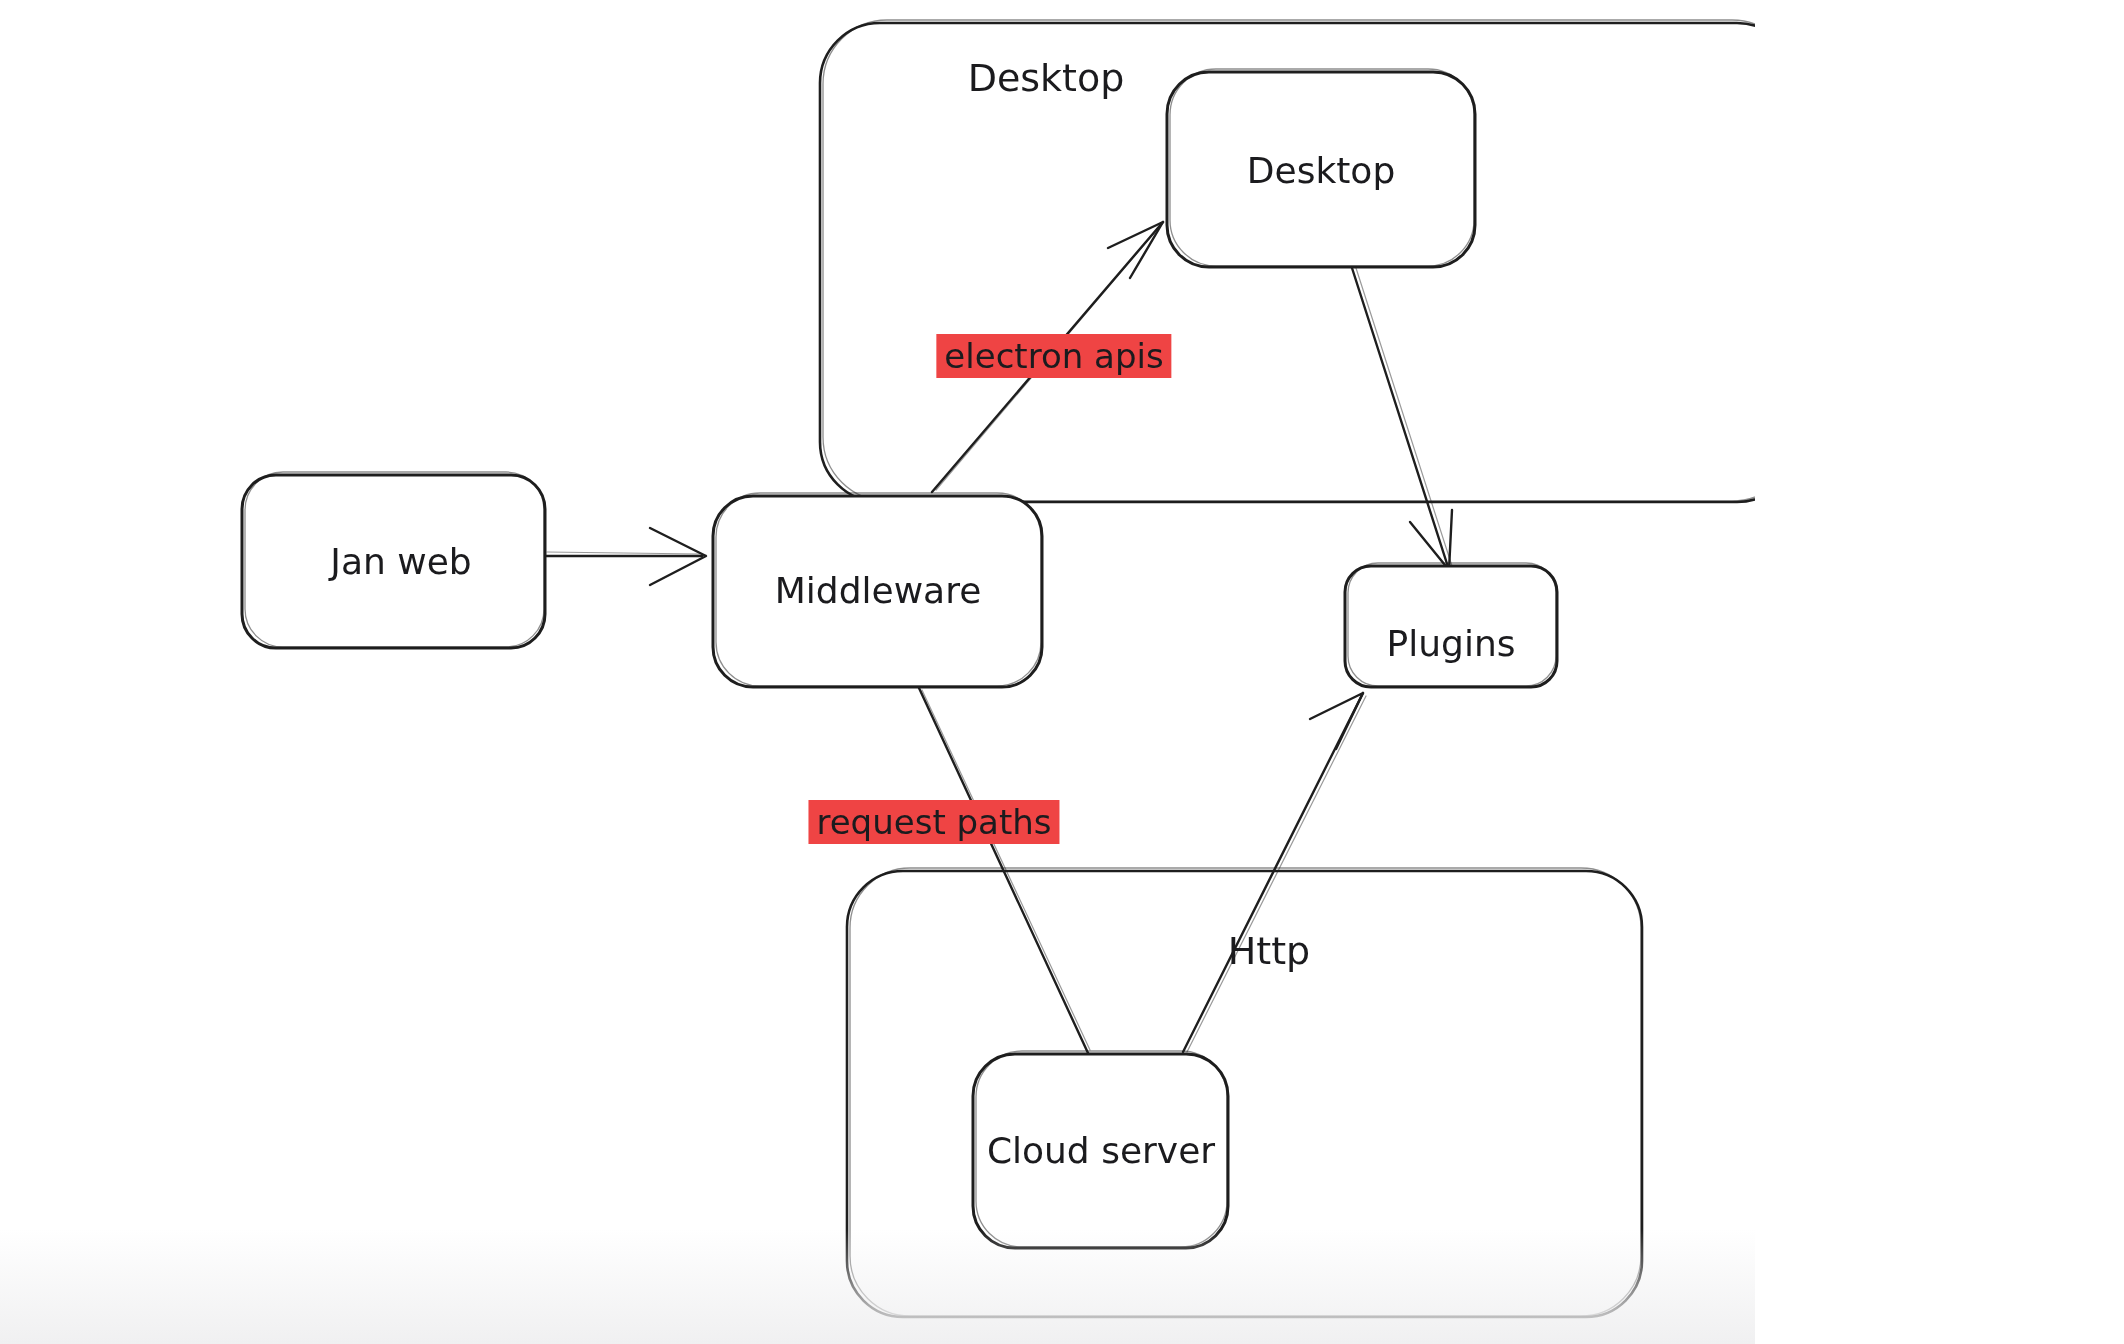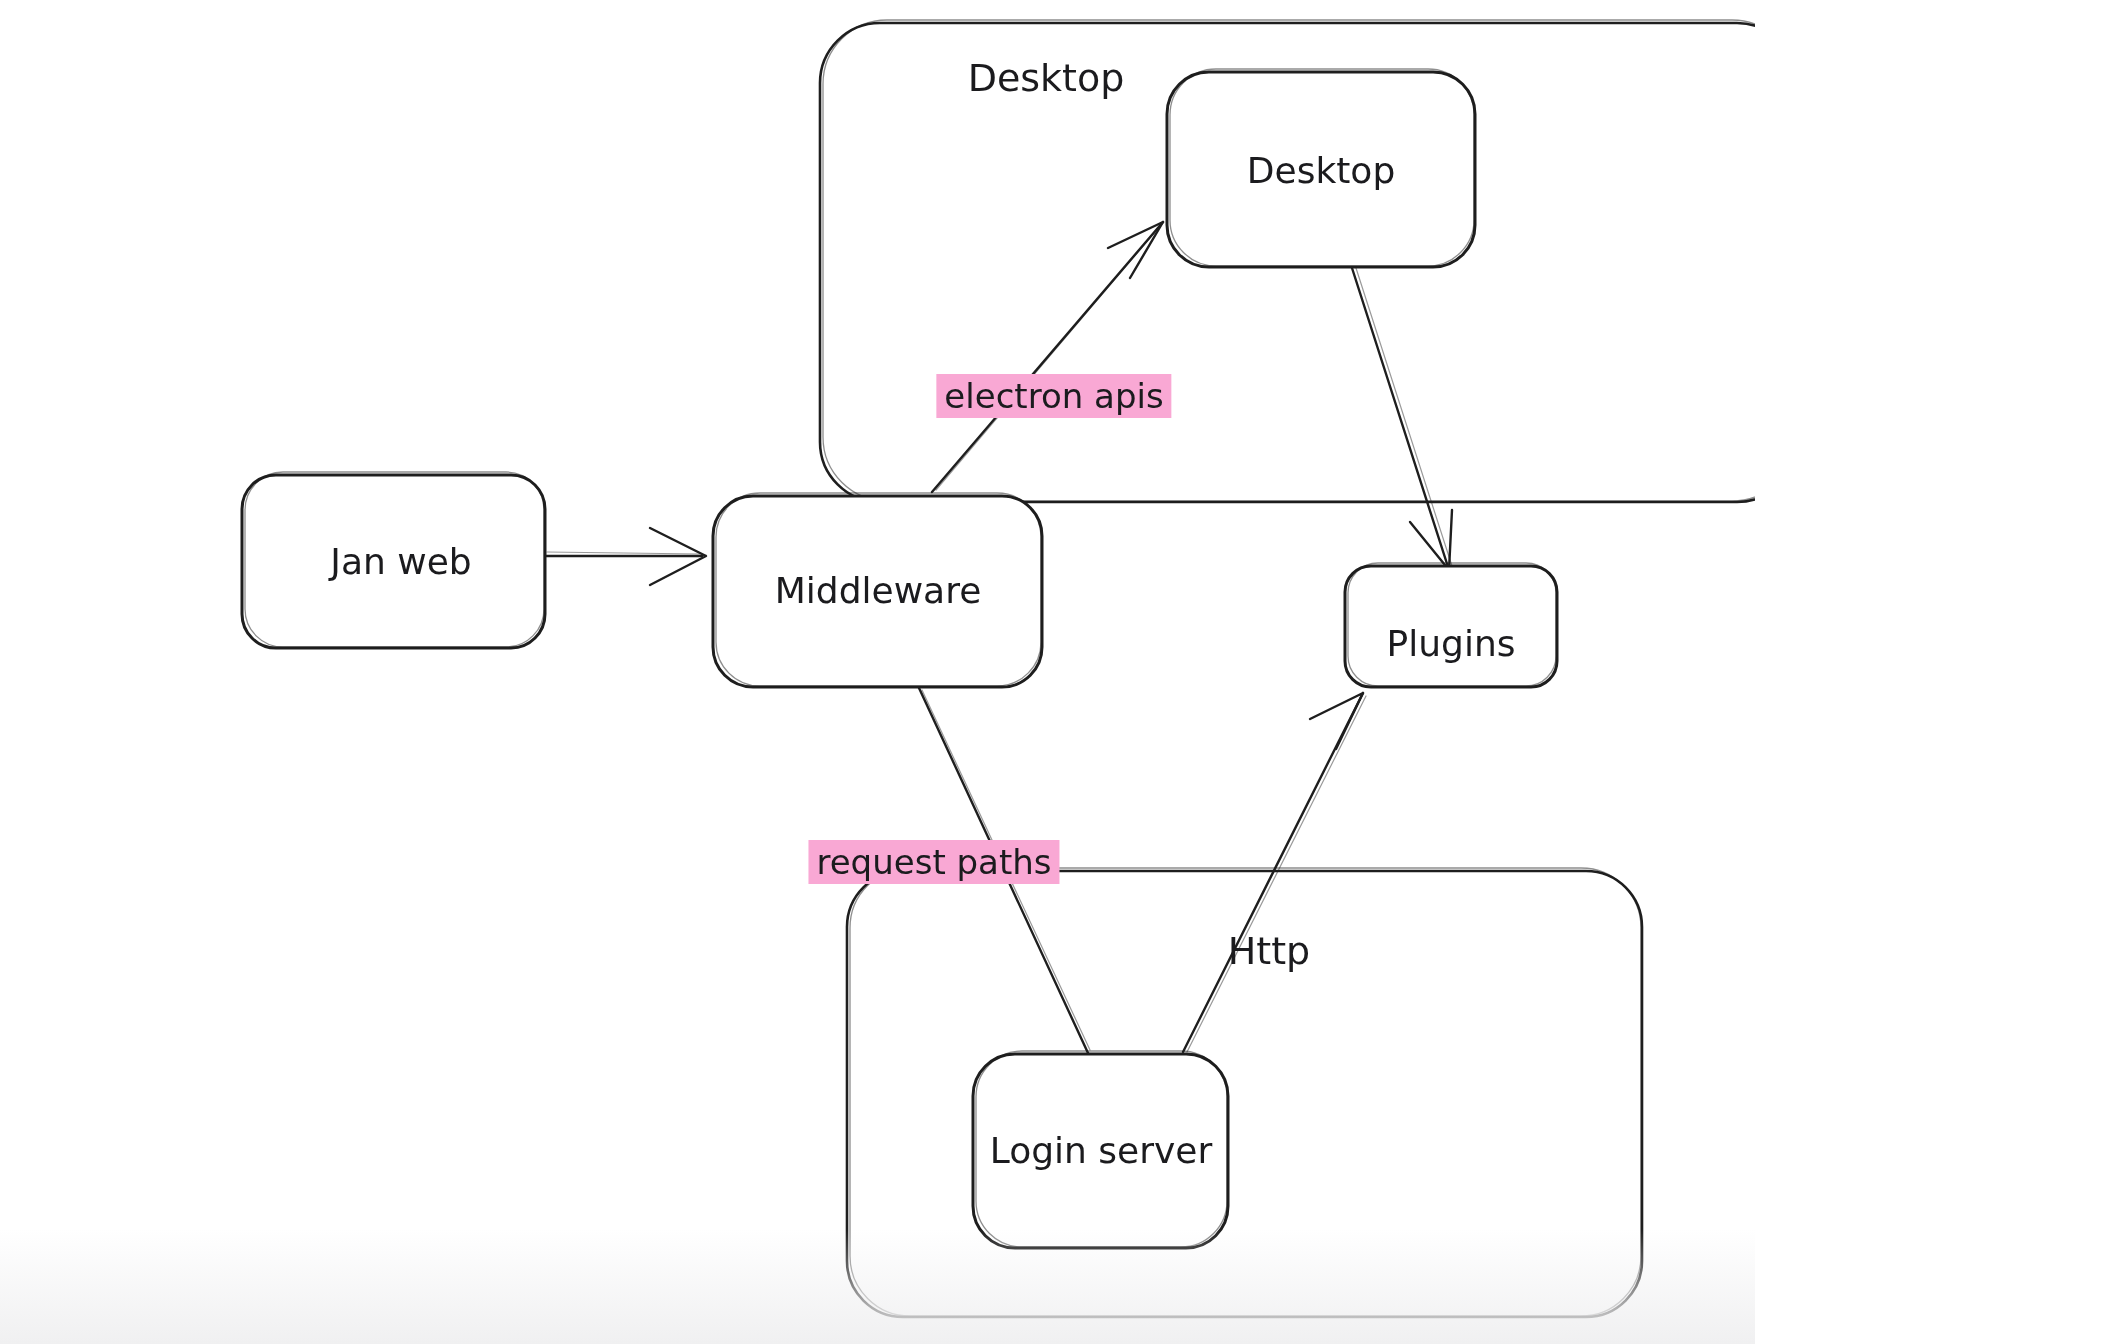--- a/index.html
+++ b/index.html
@@ -14,21 +14,21 @@
   .stage svg { position: absolute; left: 0; top: 0; }
   .lbl {
     position: absolute;
     transform: translate(-50%, -50%);
     color: #1b1b1e;
     white-space: nowrap;
     font-family: "DejaVu Sans", "Liberation Sans", sans-serif;
   }
   .lbl.container-lbl { font-size: 38px; }
   .lbl.node-lbl { font-size: 36px; }
-  .lbl.edge-lbl { font-size: 34px; background: #f9a8d4; padding: 2px 8px; margin-top: 40px; }
+  .lbl.edge-lbl { font-size: 34px; background: #ef4444; padding: 2px 8px; }
   .note {
     position: absolute;
     left: 352px;
     top: 952px;
     color: #1b1b1e;
     font-size: 36px;
     line-height: 54px;
     white-space: nowrap;
   }
   .bottom-fade {
@@ -117,21 +117,21 @@
     </g>
   </svg>
 
   <div class="lbl container-lbl" style="left:1046px; top:78px;">Desktop</div>
   <div class="lbl container-lbl" style="left:1269px; top:951px;">Http</div>
 
   <div class="lbl node-lbl" style="left:393px; top:561px;margin-left:8px;">Jan web</div>
   <div class="lbl node-lbl" style="left:878px; top:590px;">Middleware</div>
   <div class="lbl node-lbl" style="left:1321px; top:170px;">Desktop</div>
   <div class="lbl node-lbl" style="left:1451px; top:643px;">Plugins</div>
-  <div class="lbl node-lbl" style="left:1101px; top:1150px;">Login server</div>
+  <div class="lbl node-lbl" style="left:1101px; top:1150px;">Cloud server</div>
 
   <div class="lbl edge-lbl" style="left:1054px; top:356px;">electron apis</div>
   <div class="lbl edge-lbl" style="left:934px; top:822px;">request paths</div>
 
   <div class="note">
   </div>
 
   <div class="bottom-fade"></div>
 </div>
 

